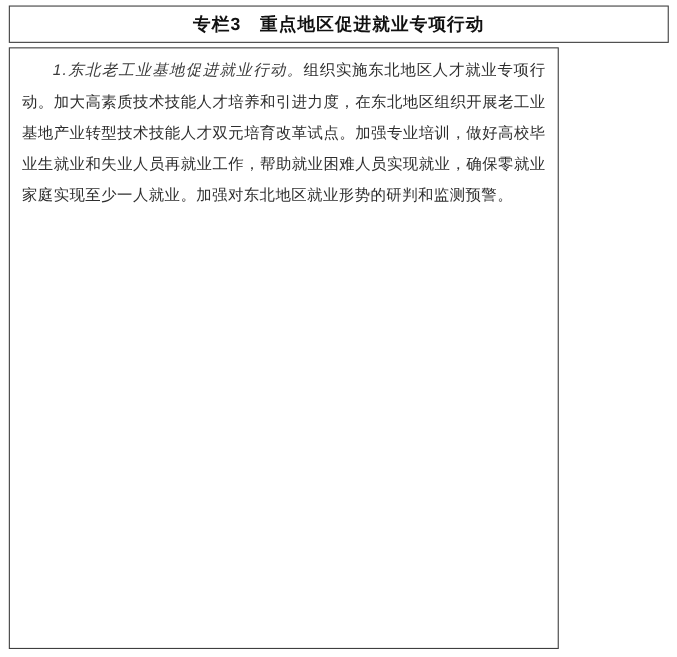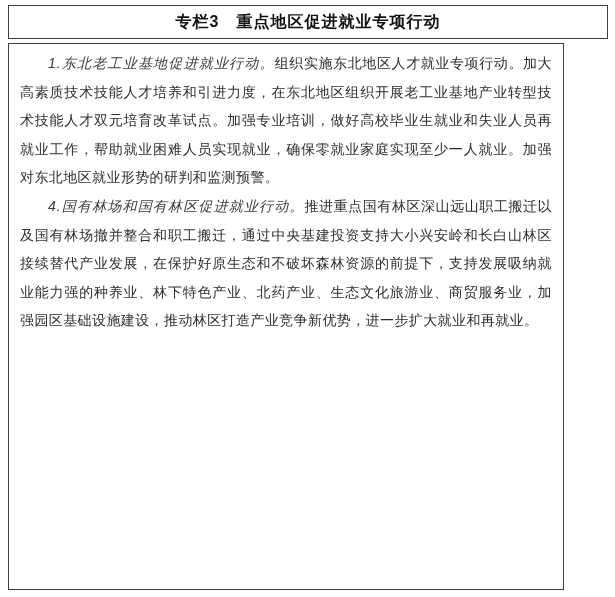--- a/index.html
+++ b/index.html
@@ -29,21 +29,21 @@
     display:flex;align-items:center;justify-content:center;
   }
   .title-text{
     font-size:16px;
     font-weight:bold;
     color:var(--title-color);
     letter-spacing:1px;
   }
   .body-box{
     box-sizing:border-box;
-    width:556px;height:547px;
+    width:500px;height:547px;
     margin-top:4px;
     border:1px solid var(--border-color);
     padding:5px 11px 0 11px;
     overflow:hidden;
   }
   .para{
     margin:0;
     font-size:14px;
     line-height:28.6px;
     text-align:justify;
@@ -61,17 +61,16 @@
 <body>
 
 <div class="page">
 
   <div class="title-box">
     <span class="title-text">专栏3　重点地区促进就业专项行动</span>
   </div>
 
   <div class="body-box">
     <p class="para"><span class="lead">1.东北老工业基地促进就业行动。</span><span>组织实施东北地区人才就业专项行动。加大高素质技术技能人才培养和引进力度，在东北地区组织开展老工业基地产业转型技术技能人才双元培育改革试点。加强专业培训，做好高校毕业生就业和失业人员再就业工作，帮助就业困难人员实现就业，确保零就业家庭实现至少一人就业。加强对东北地区就业形势的研判和监测预警。</span></p>
-    <p class="para"><span class="lead">4.国有林场和国有林区促进就业行动。</span><span>推进重点国有林区深山远山职工搬迁以及国有林场撤并整合和职工搬迁，通过中央基建投资支持大小兴安岭和长白山林区接续替代产业发展，在保护好原生态和不破坏森林资源的前提下，支持发展吸纳就业能力强的种养业、林下特色产业、北药产业、生态文化旅游业、商贸服务业，加强园区基础设施建设，推动林区打造产业竞争新优势，进一步扩大就业和再就业。</span></p>
 
   </div>
 
 </div>
 
 </body></html>

